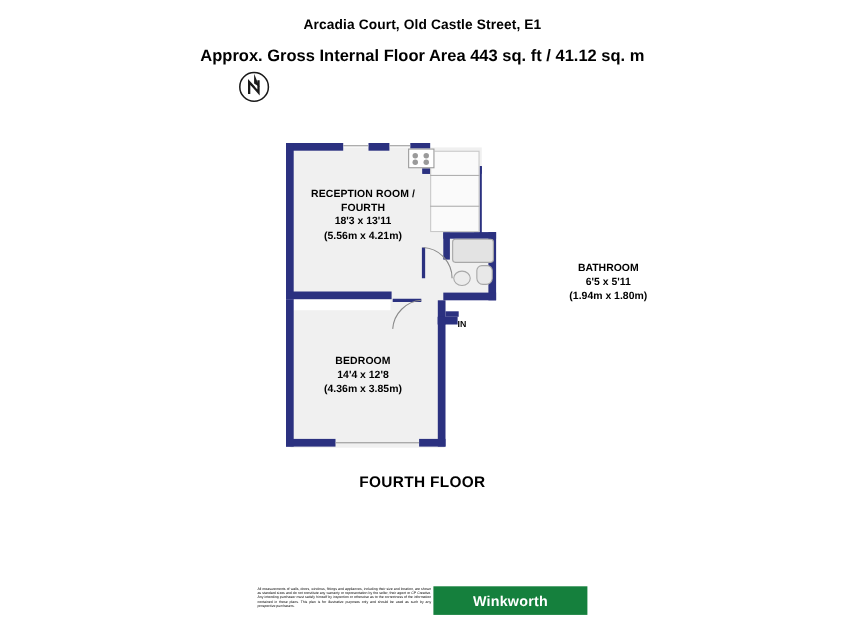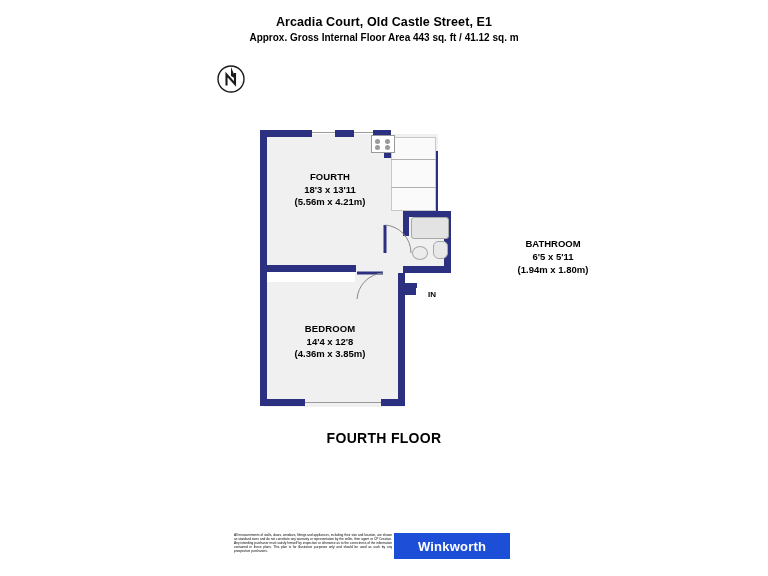--- a/index.html
+++ b/index.html
@@ -23,24 +23,24 @@
     text-align: center;
   }
   .title {
     font-size: 12.5px;
     font-weight: bold;
     letter-spacing: 0.1px;
     line-height: 16px;
     margin-top: 12px;
   }
   .subtitle {
-    font-size: 10px;
+    font-size: 15px;
     font-weight: bold;
     line-height: 14px;
-    margin-top: 1px;
+    margin-top: 14px;
   }
 
   
   .compass {
     position: absolute;
     left: 216px;
     top: 64px;
     width: 30px;
     height: 30px;
   }
@@ -88,21 +88,21 @@
     top: 237px;
     width: 170px;
     text-align: center;
     font-size: 9.5px;
     font-weight: bold;
     line-height: 13px;
   }
 
   .in-label {
     position: absolute;
-    left: 428px;
+    left: 416px;
     top: 290px;
     font-size: 8px;
     font-weight: bold;
   }
 
   .floor-caption {
     position: absolute;
     left: 0;
     top: 430px;
     width: 768px;
@@ -127,23 +127,23 @@
     width: 158px;
     font-size: 3.2px;
     line-height: 4.1px;
     color: #000;
     text-align: justify;
   }
   .brand {
     position: absolute;
     left: 160px;
     top: 0;
-    width: 116px;
+    width: 140px;
     height: 26px;
-    background: #1d4ed8;
+    background: #15803d;
     color: #ffffff;
     display: flex;
     align-items: center;
     justify-content: center;
     font-size: 13px;
     font-weight: bold;
     letter-spacing: 0.2px;
   }
 
   
@@ -223,20 +223,21 @@
   </svg>
 
   <svg style="position:absolute; left:96px; top:146px;" width="34" height="30" viewBox="0 0 34 30">
     <path d="M32 2 L6 2" stroke="#2b3180" stroke-width="3" fill="none"></path>
     <path d="M32 2 A 28 28 0 0 0 6 28" stroke="#8a8a8a" stroke-width="1" fill="none"></path>
   </svg>
 
   <div class="wall" style="left:150px; top:158px; width:12px; height:5px;"></div>
 
   <div class="room-label" style="left:-5px; top:46px; width:160px;">
+    <div class="nm">RECEPTION ROOM /</div>
     <div class="nm">FOURTH</div>
     <div>18'3 x 13'11</div>
     <div>(5.56m x 4.21m)</div>
   </div>
 
   <div class="room-label" style="left:-5px; top:198px; width:160px;">
     <div class="nm">BEDROOM</div>
     <div>14'4 x 12'8</div>
     <div>(4.36m x 3.85m)</div>
   </div>

